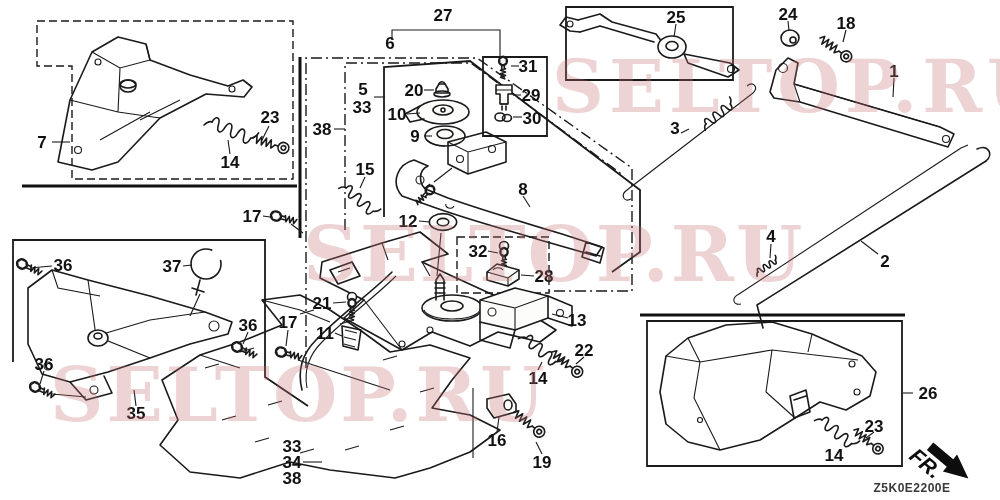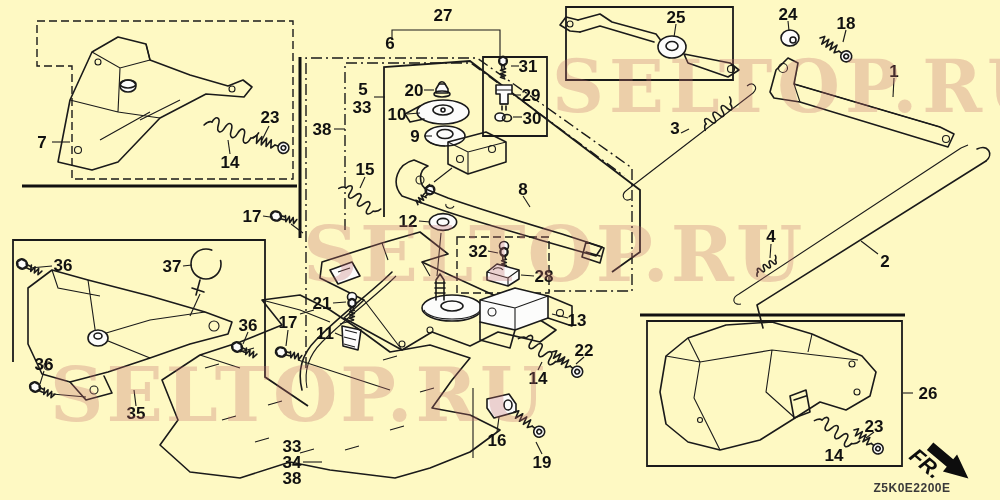--- a/index.html
+++ b/index.html
@@ -1,16 +1,16 @@
 <!DOCTYPE html>
 <html><head>
 <meta charset="utf-8">
 <style>
   html,body{margin:0;padding:0;background:#e8e8e8;}
-  #stage{position:relative;width:1000px;height:500px;background:#fef9c3;overflow:hidden;
+  #stage{position:relative;width:1000px;height:500px;background:#ffffff;overflow:hidden;
          font-family:"Liberation Sans",sans-serif;}
   svg{position:absolute;left:0;top:0;}
   svg *{vector-effect:non-scaling-stroke;}
   .ln{stroke:#1a1a1a;fill:none;stroke-width:1.6;stroke-linecap:round;stroke-linejoin:round;}
   .thin{stroke:#1a1a1a;fill:none;stroke-width:1.1;}
   .heavy{stroke:#111;fill:none;stroke-width:3;}
   .boxd{stroke:#1a1a1a;fill:none;stroke-width:1.4;stroke-dasharray:8 4;}
   .boxdd{stroke:#1a1a1a;fill:none;stroke-width:1.4;stroke-dasharray:11 4 2 4;}
   .boxs{stroke:#1a1a1a;fill:none;stroke-width:1.8;}
   .fillw{fill:#fcfcfb;}

